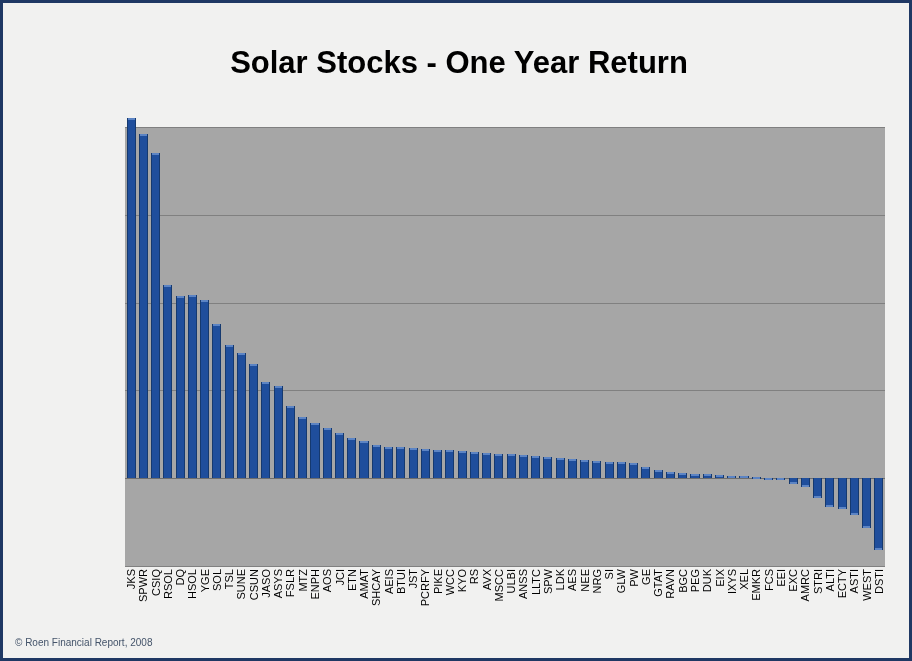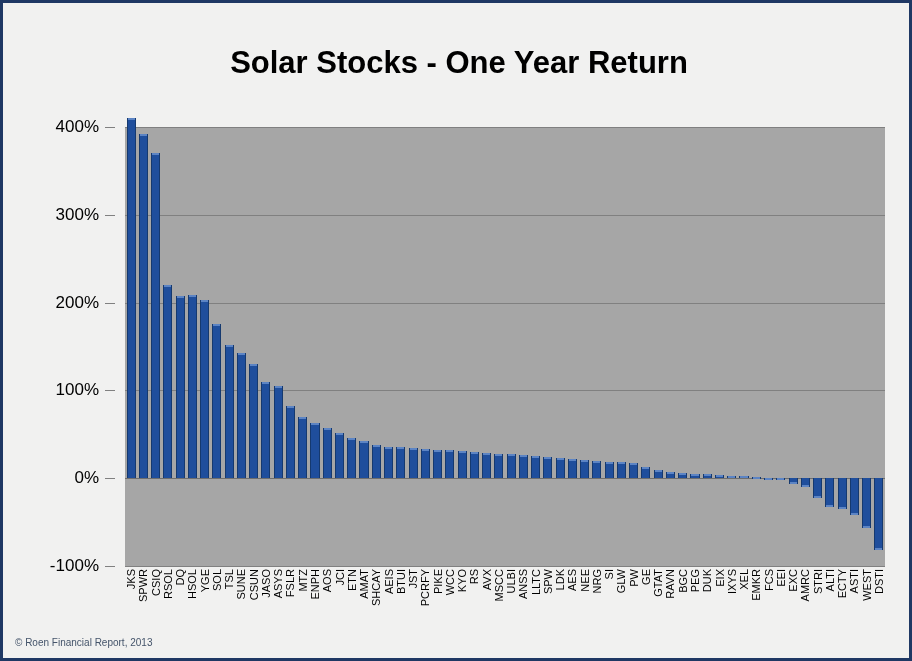--- a/index.html
+++ b/index.html
@@ -328,34 +328,20 @@
         </div>
         <div class="bar neg" title="WEST: -57%" style="left: 737.077px; width: 9.07097px; top: 351.2px; height: 50.046px;">
           <div class="cap"></div>
         </div>
         <div class="bar neg" title="DSTI: -82%" style="left: 749.335px; width: 9.07097px; top: 351.2px; height: 71.996px;">
           <div class="cap"></div>
         </div>
       </div>
   </div>
 
-  <div id="y-axis-labels">
-      <div class="ytick-label" style="top: 0px;">400%</div>
-      <div class="ytick-mark" style="top: 0px;"></div>
-      <div class="ytick-label" style="top: 87.8px;">300%</div>
-      <div class="ytick-mark" style="top: 87.8px;"></div>
-      <div class="ytick-label" style="top: 175.6px;">200%</div>
-      <div class="ytick-mark" style="top: 175.6px;"></div>
-      <div class="ytick-label" style="top: 263.4px;">100%</div>
-      <div class="ytick-mark" style="top: 263.4px;"></div>
-      <div class="ytick-label" style="top: 351.2px;">0%</div>
-      <div class="ytick-mark" style="top: 351.2px;"></div>
-      <div class="ytick-label" style="top: 439px;">-100%</div>
-      <div class="ytick-mark" style="top: 439px;"></div>
-    </div>
 
   <div id="x-axis-labels">
       <div class="xtick-label" style="left: 0.129032px;">JKS</div>
       <div class="xtick-label" style="left: 12.3871px;">SPWR</div>
       <div class="xtick-label" style="left: 24.6452px;">CSIQ</div>
       <div class="xtick-label" style="left: 36.9032px;">RSOL</div>
       <div class="xtick-label" style="left: 49.1613px;">DQ</div>
       <div class="xtick-label" style="left: 61.4194px;">HSOL</div>
       <div class="xtick-label" style="left: 73.6774px;">YGE</div>
       <div class="xtick-label" style="left: 85.9355px;">SOL</div>
@@ -408,15 +394,15 @@
       <div class="xtick-label" style="left: 662.065px;">EXC</div>
       <div class="xtick-label" style="left: 674.323px;">AMRC</div>
       <div class="xtick-label" style="left: 686.581px;">STRI</div>
       <div class="xtick-label" style="left: 698.839px;">ALTI</div>
       <div class="xtick-label" style="left: 711.097px;">ECTY</div>
       <div class="xtick-label" style="left: 723.355px;">ASTI</div>
       <div class="xtick-label" style="left: 735.613px;">WEST</div>
       <div class="xtick-label" style="left: 747.871px;">DSTI</div>
     </div>
 
-  <div id="copyright">© Roen Financial Report, 2013</div>
+  <div id="copyright">© Roen Financial Report, 2008</div>
 
 </div>
 
 </body></html>

